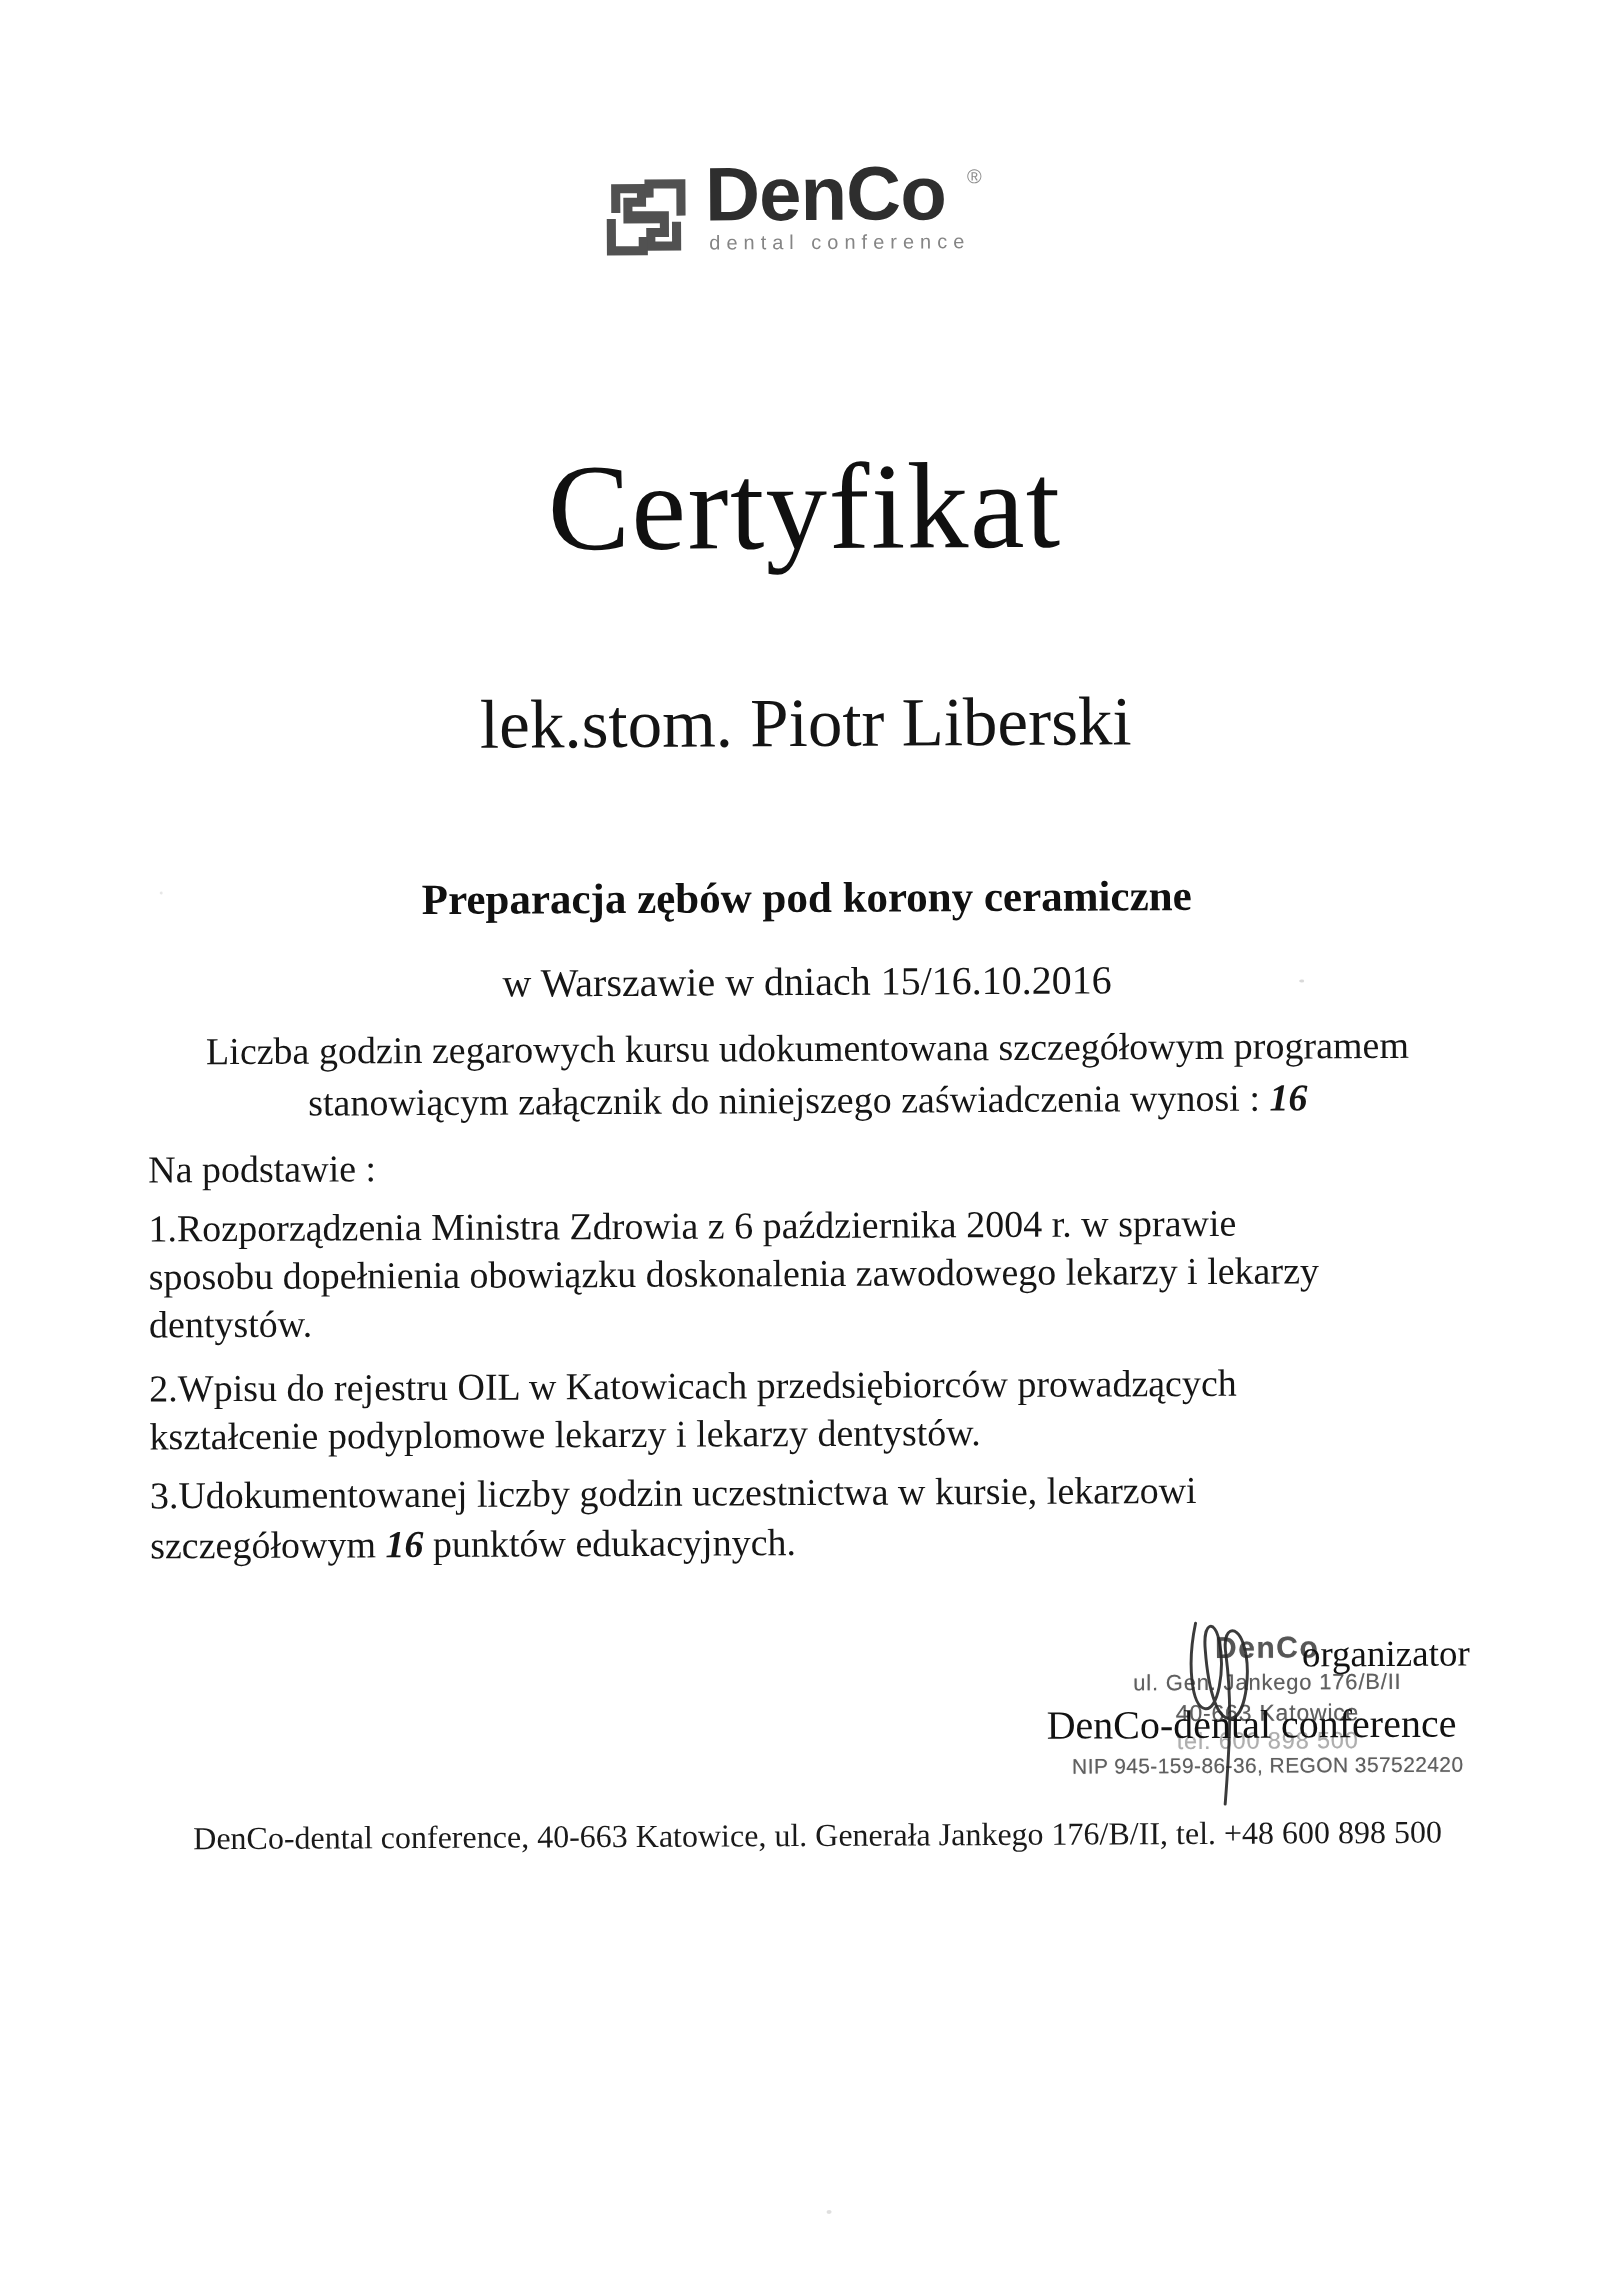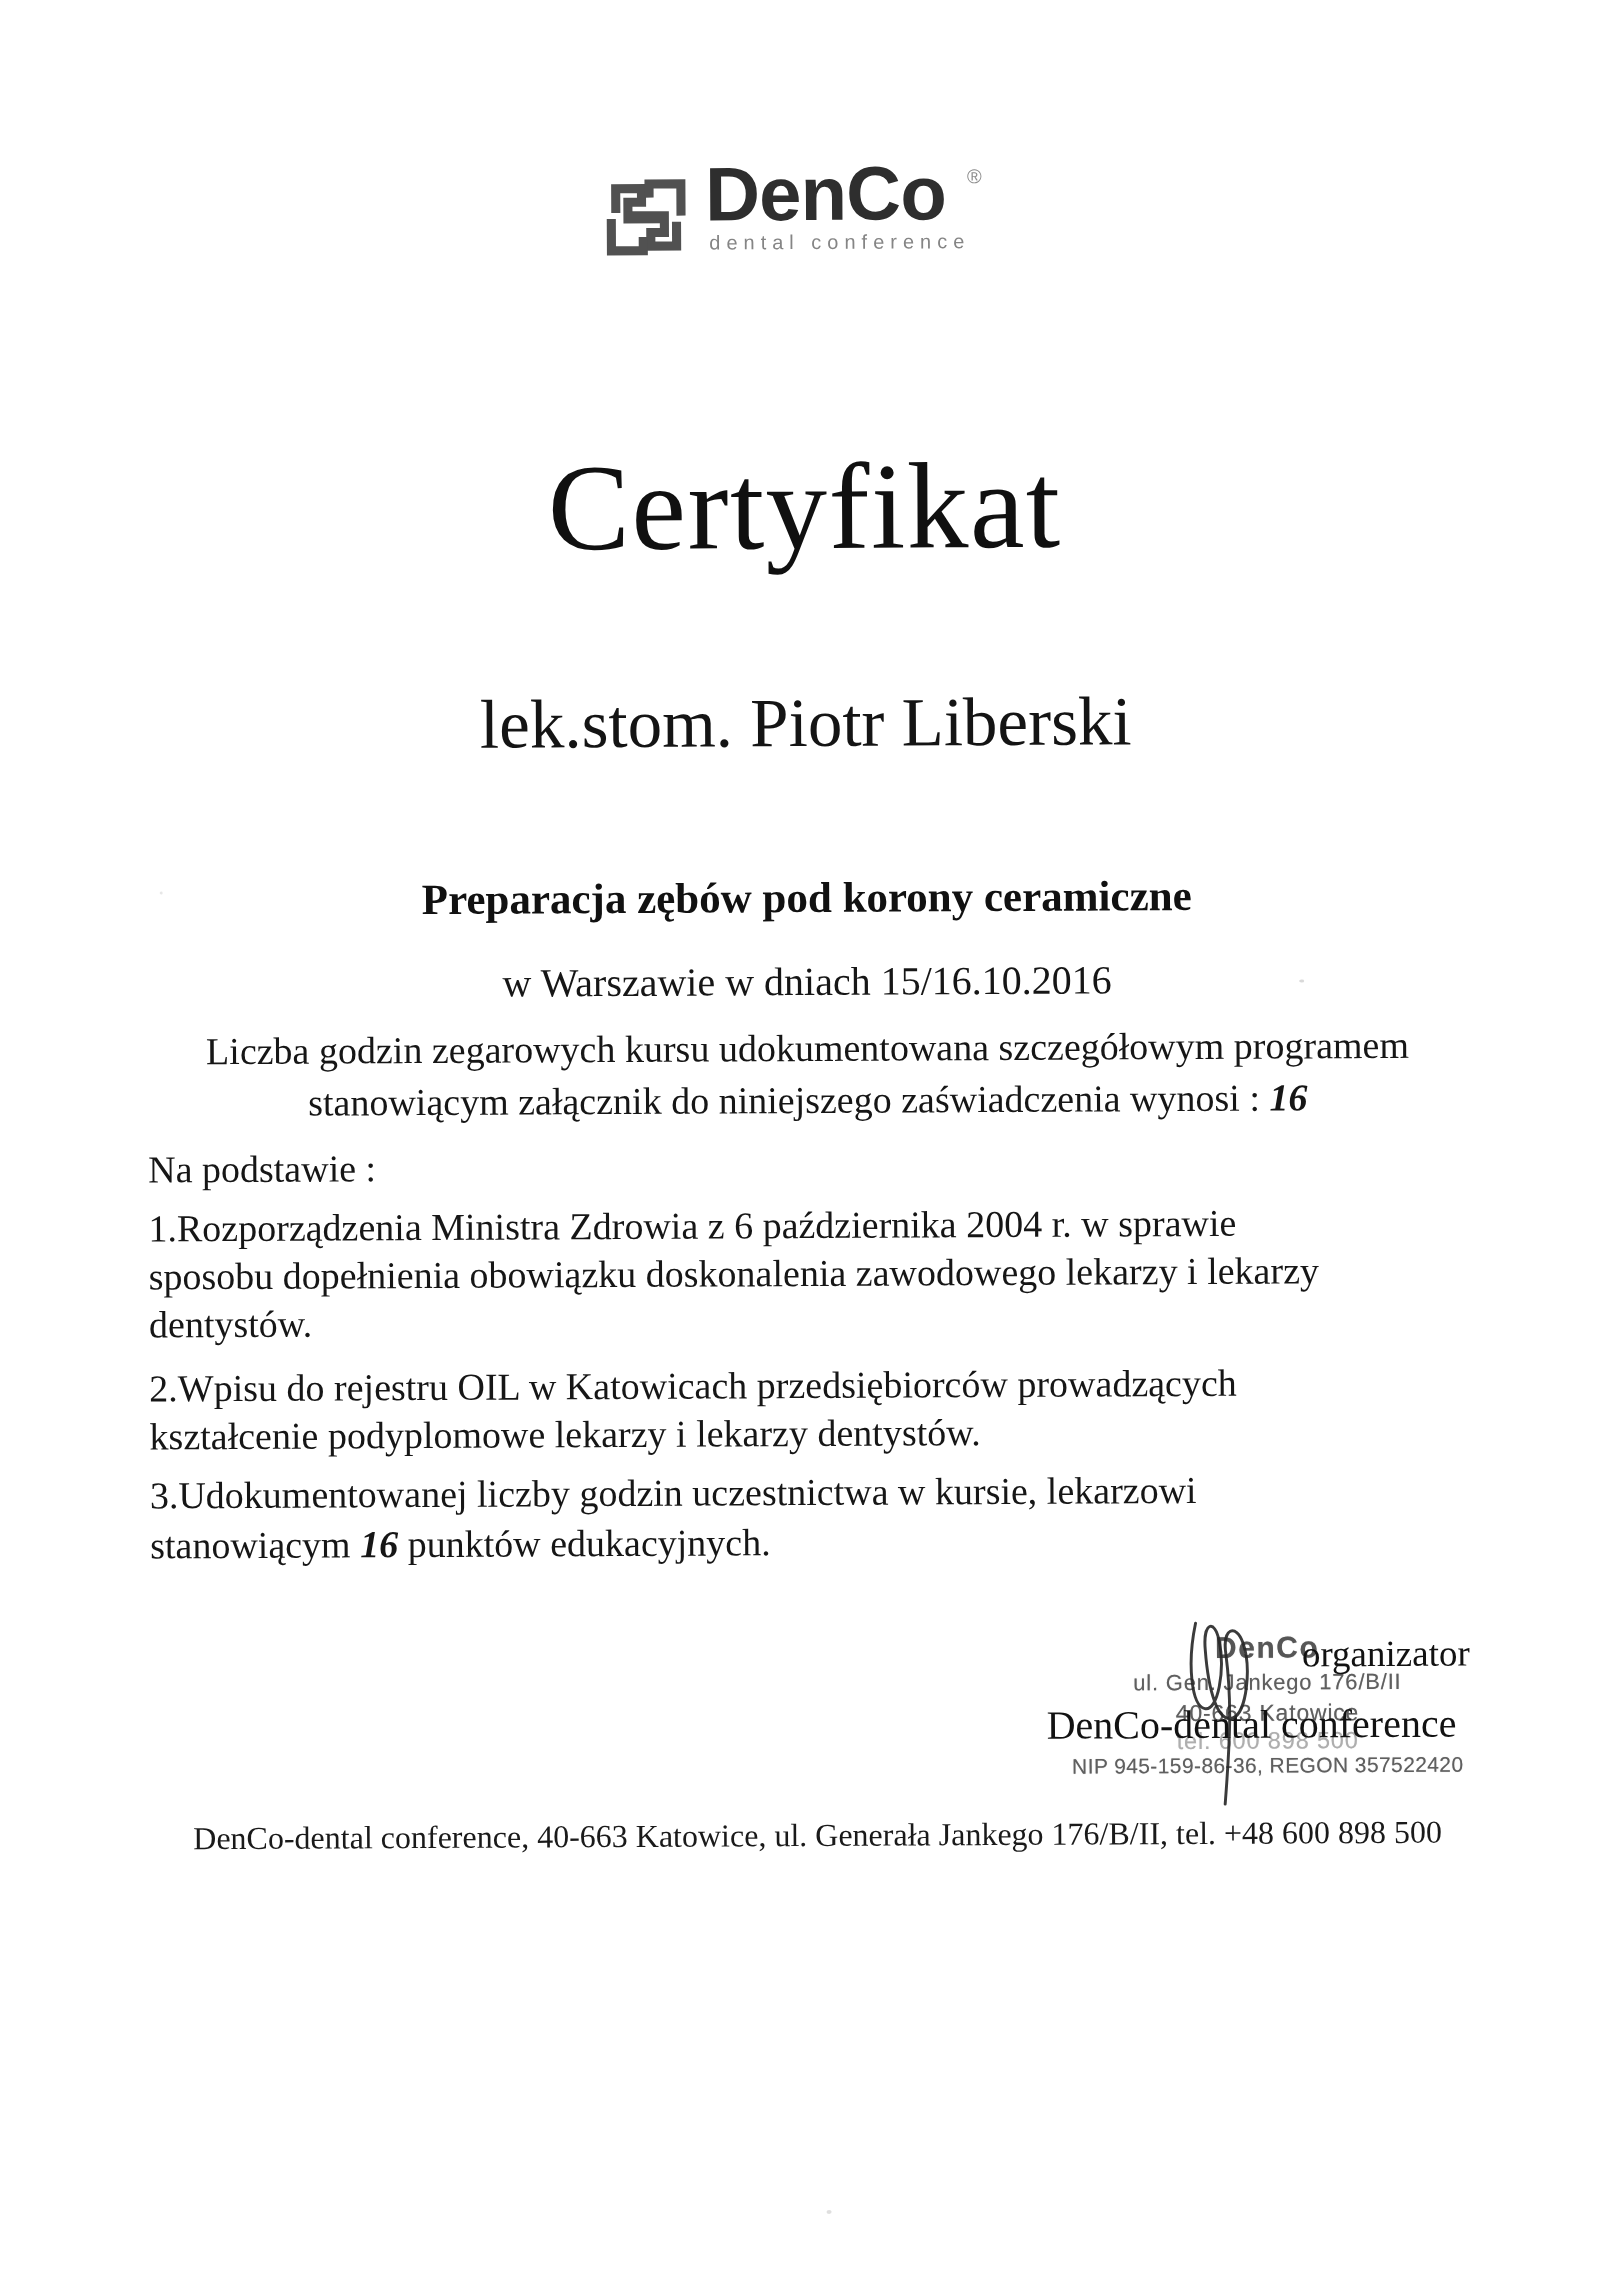--- a/index.html
+++ b/index.html
@@ -110,21 +110,21 @@
     </div>
 
     <div class="left basis-heading">Na podstawie :</div>
     <p class="left p1">1.Rozporządzenia Ministra Zdrowia z 6 października 2004 r. w sprawie
 sposobu dopełnienia obowiązku doskonalenia zawodowego lekarzy i lekarzy
 dentystów.</p>
     <p class="left p2">2.Wpisu do rejestru OIL w Katowicach przedsiębiorców prowadzących
 kształcenie podyplomowe lekarzy i lekarzy dentystów.</p>
     <p class="left p3">
       <span>3.Udokumentowanej liczby godzin uczestnictwa w kursie, lekarzowi</span><br>
-      <span>stanowiącym </span><span class="b">16</span><span> punktów edukacyjnych.</span>
+      <span>szczegółowym </span><span class="b">16</span><span> punktów edukacyjnych.</span>
     </p>
 
     <div class="sig-area">
       <div class="stamp-line st1">DenCo</div>
       <div class="stamp-line st2">ul. Gen. Jankego 176/B/II</div>
       <div class="stamp-line st3">40-663 Katowice</div>
       <div class="stamp-line st4">tel. 600 898 500</div>
       <div class="stamp-line st5">NIP 945-159-86-36, REGON 357522420</div>
       <div class="role">organizator</div>
       <div class="org-name">DenCo-dental conference</div>

